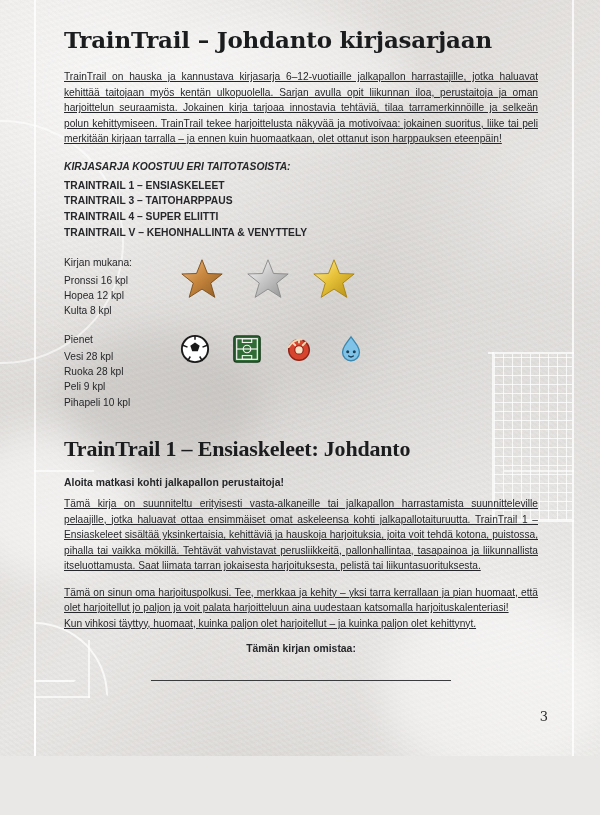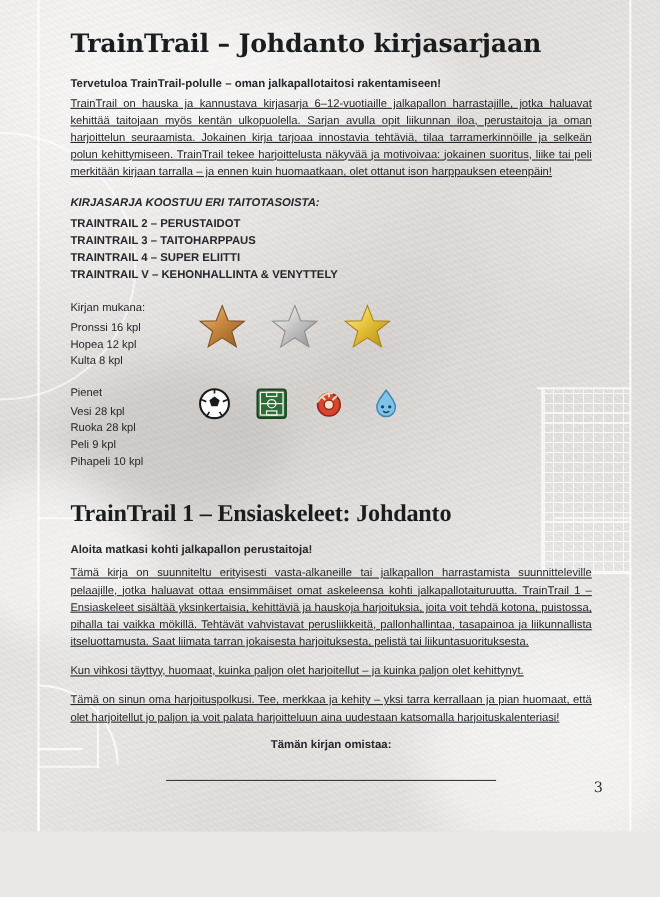--- a/index.html
+++ b/index.html
@@ -216,26 +216,25 @@
     <div class="ln" style="left:34px; bottom:58px; width:56px; height:2px; opacity:0.8;"></div>
     <div class="ln" style="left:88px; bottom:58px; width:2px; height:58px; opacity:0.8;"></div>
 
     <div style="position:absolute; left:-120px; top:120px; width:240px; height:240px; border:2px solid rgba(255,255,255,0.6); border-radius:50%;"></div>
   </div>
 
   <div class="content">
 
     <h1 class="title">TrainTrail – Johdanto kirjasarjaan</h1>
 
-    <p class="lead">Tervetuloa TrainTrail-polulle – oman jalkapallotaitosi rakentamiseen!</p>
     <p class="body">TrainTrail on hauska ja kannustava kirjasarja 6–12-vuotiaille jalkapallon harrastajille, jotka haluavat kehittää taitojaan myös kentän ulkopuolella. Sarjan avulla opit liikunnan iloa, perustaitoja ja oman harjoittelun seuraamista. Jokainen kirja tarjoaa innostavia tehtäviä, tilaa tarramerkinnöille ja selkeän polun kehittymiseen. TrainTrail tekee harjoittelusta näkyvää ja motivoivaa: jokainen suoritus, liike tai peli merkitään kirjaan tarralla – ja ennen kuin huomaatkaan, olet ottanut ison harppauksen eteenpäin!</p>
 
     <div class="list-head">KIRJASARJA KOOSTUU ERI TAITOTASOISTA:</div>
     <ul class="levels">
-      <li>TRAINTRAIL 2 – PERUSTAIDOT</li>
+      <li>TRAINTRAIL 1 – ENSIASKELEET</li>
       <li>TRAINTRAIL 3 – TAITOHARPPAUS</li>
       <li>TRAINTRAIL 4 – SUPER ELIITTI</li>
       <li>TRAINTRAIL V – KEHONHALLINTA &amp; VENYTTELY</li>
     </ul>
 
     <div class="medals-row">
       <div class="medals-text">
         <div class="cap">Kirjan mukana:</div>
         <div>Pronssi 16 kpl</div>
         <div>Hopea 12 kpl</div>
@@ -313,22 +312,22 @@
           <circle cx="19.5" cy="19" r="1.6" fill="#1c3f55"></circle>
           <path d="M13.5,23.5 q2.5,2 5,0" fill="none" stroke="#1c3f55" stroke-width="1.4" stroke-linecap="round"></path>
         </svg>
       </div>
     </div>
 
     <div class="section2">
       <h2 class="title2">TrainTrail 1 – Ensiaskeleet: Johdanto</h2>
       <p class="lead">Aloita matkasi kohti jalkapallon perustaitoja!</p>
       <p class="body" style="margin-top:6px;">Tämä kirja on suunniteltu erityisesti vasta-alkaneille tai jalkapallon harrastamista suunnitteleville pelaajille, jotka haluavat ottaa ensimmäiset omat askeleensa kohti jalkapallotaituruutta. TrainTrail 1 – Ensiaskeleet sisältää yksinkertaisia, kehittäviä ja hauskoja harjoituksia, joita voit tehdä kotona, puistossa, pihalla tai vaikka mökillä. Tehtävät vahvistavat perusliikkeitä, pallonhallintaa, tasapainoa ja liikunnallista itseluottamusta. Saat liimata tarran jokaisesta harjoituksesta, pelistä tai liikuntasuorituksesta.</p>
+      <p class="body last">Tämä on sinun oma harjoituspolkusi. Tee, merkkaa ja kehity – yksi tarra kerrallaan ja pian huomaat, että olet harjoitellut jo paljon ja voit palata harjoitteluun aina uudestaan katsomalla harjoituskalenteriasi!</p>
       <p class="body">Kun vihkosi täyttyy, huomaat, kuinka paljon olet harjoitellut – ja kuinka paljon olet kehittynyt.</p>
-      <p class="body last">Tämä on sinun oma harjoituspolkusi. Tee, merkkaa ja kehity – yksi tarra kerrallaan ja pian huomaat, että olet harjoitellut jo paljon ja voit palata harjoitteluun aina uudestaan katsomalla harjoituskalenteriasi!</p>
     </div>
 
     <div class="owner">
       <div class="owner-label">Tämän kirjan omistaa:</div>
       <div class="owner-line"></div>
     </div>
 
   </div>
 
   <div class="page-num">3</div>

